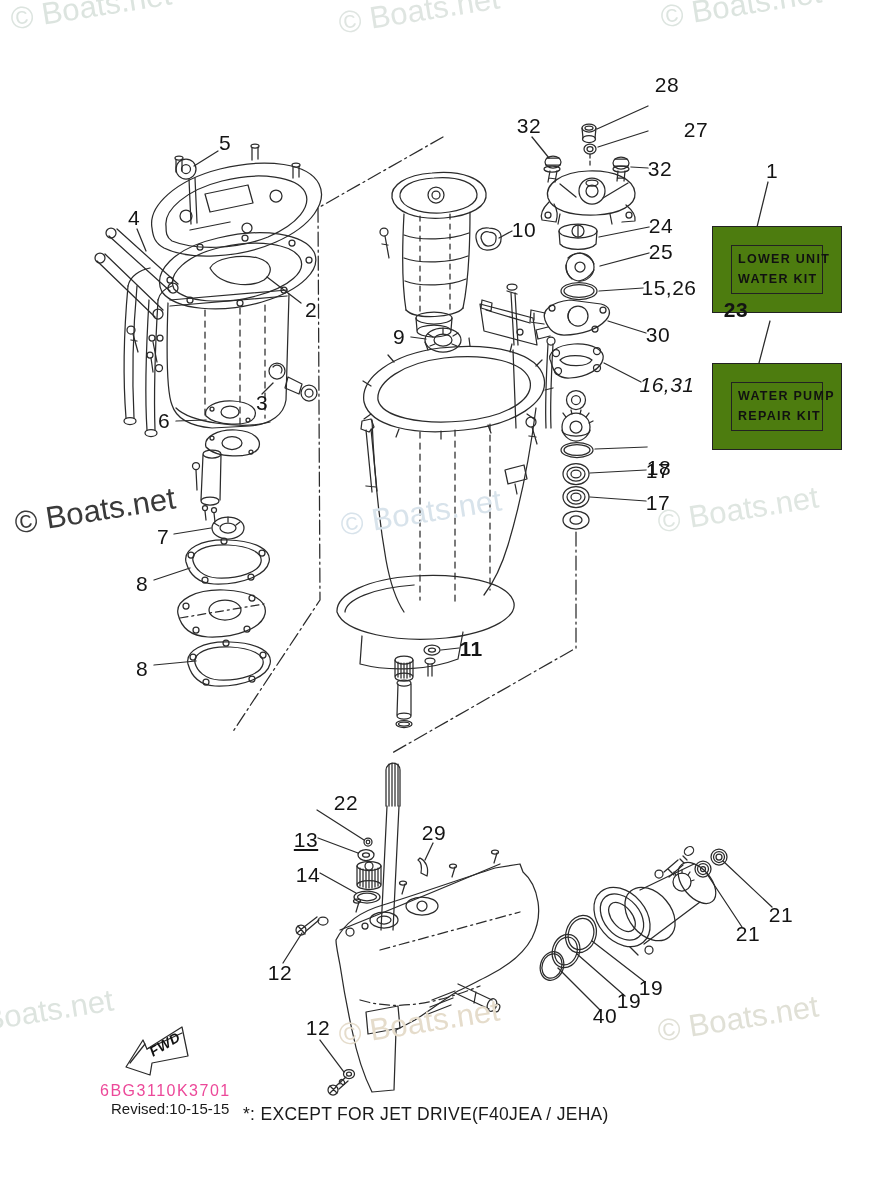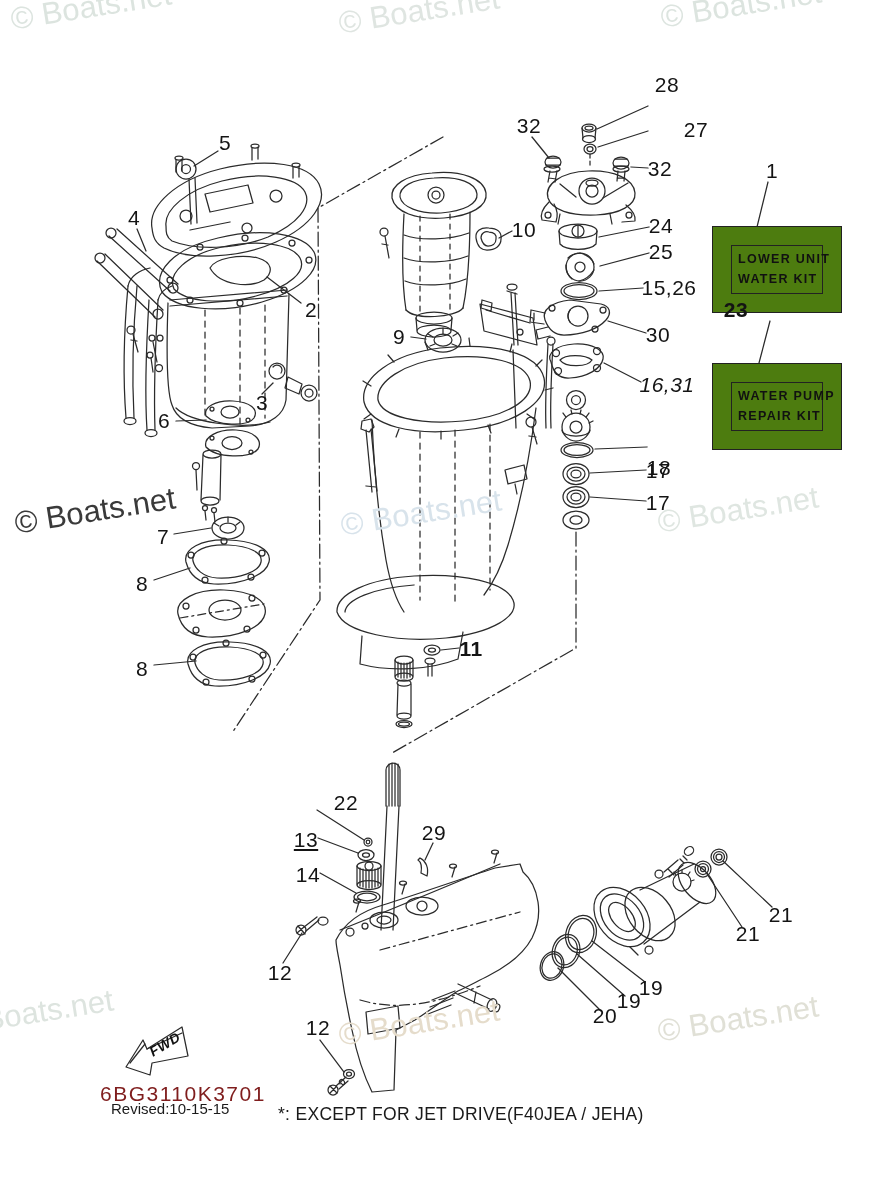--- a/index.html
+++ b/index.html
@@ -8,23 +8,23 @@
   svg{position:absolute;left:0;top:0;}
   .lines path,.lines line,.lines ellipse,.lines circle,.lines polygon,.lines rect{
     fill:none;stroke:#2b2b2b;stroke-width:1.25;stroke-linecap:round;stroke-linejoin:round;}
   .callout{position:absolute;transform:translate(-50%,-50%);font-size:21px;color:#141414;
            white-space:nowrap;letter-spacing:.5px;}
   .watermark{position:absolute;white-space:nowrap;transform-origin:left top;font-weight:400;}
   .kit-box{position:absolute;border:1.5px solid #222;background:#4d7c0f;padding:18px;}
   .kit-box .inner{border:1px solid #222;padding:3px 6px 4px 6px;text-align:center;}
   .kit-box .kline{font-size:12.5px;font-weight:bold;letter-spacing:1.3px;line-height:20px;
                   color:#111;white-space:nowrap;}
-  .footer-code{position:absolute;left:100px;top:1082px;font-size:21px;letter-spacing:1.5px;color:#7f1d1d;}
+  .footer-code{position:absolute;left:100px;top:1082px;font-size:16px;letter-spacing:1.5px;color:#ec4899;}
   .footer-revised{position:absolute;left:111px;top:1100px;font-size:15px;font-weight:normal;color:#1a1a1a;}
-  .footer-note{position:absolute;left:243px;top:1104px;font-size:17.5px;color:#1a1a1a;letter-spacing:.3px;margin-left:35px;}
+  .footer-note{position:absolute;left:243px;top:1104px;font-size:17.5px;color:#1a1a1a;letter-spacing:.3px;}
   .fwd-text{position:absolute;left:148px;top:1036px;font-size:14px;font-weight:bold;font-style:italic;
             color:#111;transform:rotate(-31deg);letter-spacing:.5px;}
 </style>
 </head>
 <body>
 
 <div id="stage">
 
 <svg width="869" height="1200" viewBox="0 0 869 1200">
   <g class="lines">
@@ -472,21 +472,21 @@
     <div class="callout" style="left: 318px; top: 1028px;">12</div>
     <div class="callout" style="left: 306px; top: 840px; text-decoration: underline;">13</div>
     <div class="callout" style="left: 308px; top: 875px;">14</div>
     <div class="callout" style="left: 669px; top: 288px;">15,26</div>
     <div class="callout" style="left: 667px; top: 385px; font-style: italic;">16,31</div>
     <div class="callout" style="left: 658px; top: 471px;">17</div>
     <div class="callout" style="left: 658px; top: 503px;">17</div>
     <div class="callout" style="left: 659px; top: 468px;">18</div>
     <div class="callout" style="left: 651px; top: 988px;">19</div>
     <div class="callout" style="left: 629px; top: 1001px;">19</div>
-    <div class="callout" style="left: 605px; top: 1016px;">20</div>
+    <div class="callout" style="left: 605px; top: 1016px;">40</div>
     <div class="callout" style="left: 781px; top: 915px;">21</div>
     <div class="callout" style="left: 748px; top: 934px;">21</div>
     <div class="callout" style="left: 306px; top: 803px; margin-left: 40px;">22</div>
     <div class="callout" style="left: 736px; top: 310px; font-weight: bold;">23</div>
     <div class="callout" style="left: 661px; top: 226px;">24</div>
     <div class="callout" style="left: 661px; top: 252px;">25</div>
     <div class="callout" style="left: 696px; top: 130px;">27</div>
     <div class="callout" style="left: 659px; top: 85px; margin-left: 8px;">28</div>
     <div class="callout" style="left: 434px; top: 833px;">29</div>
     <div class="callout" style="left: 658px; top: 335px;">30</div>

